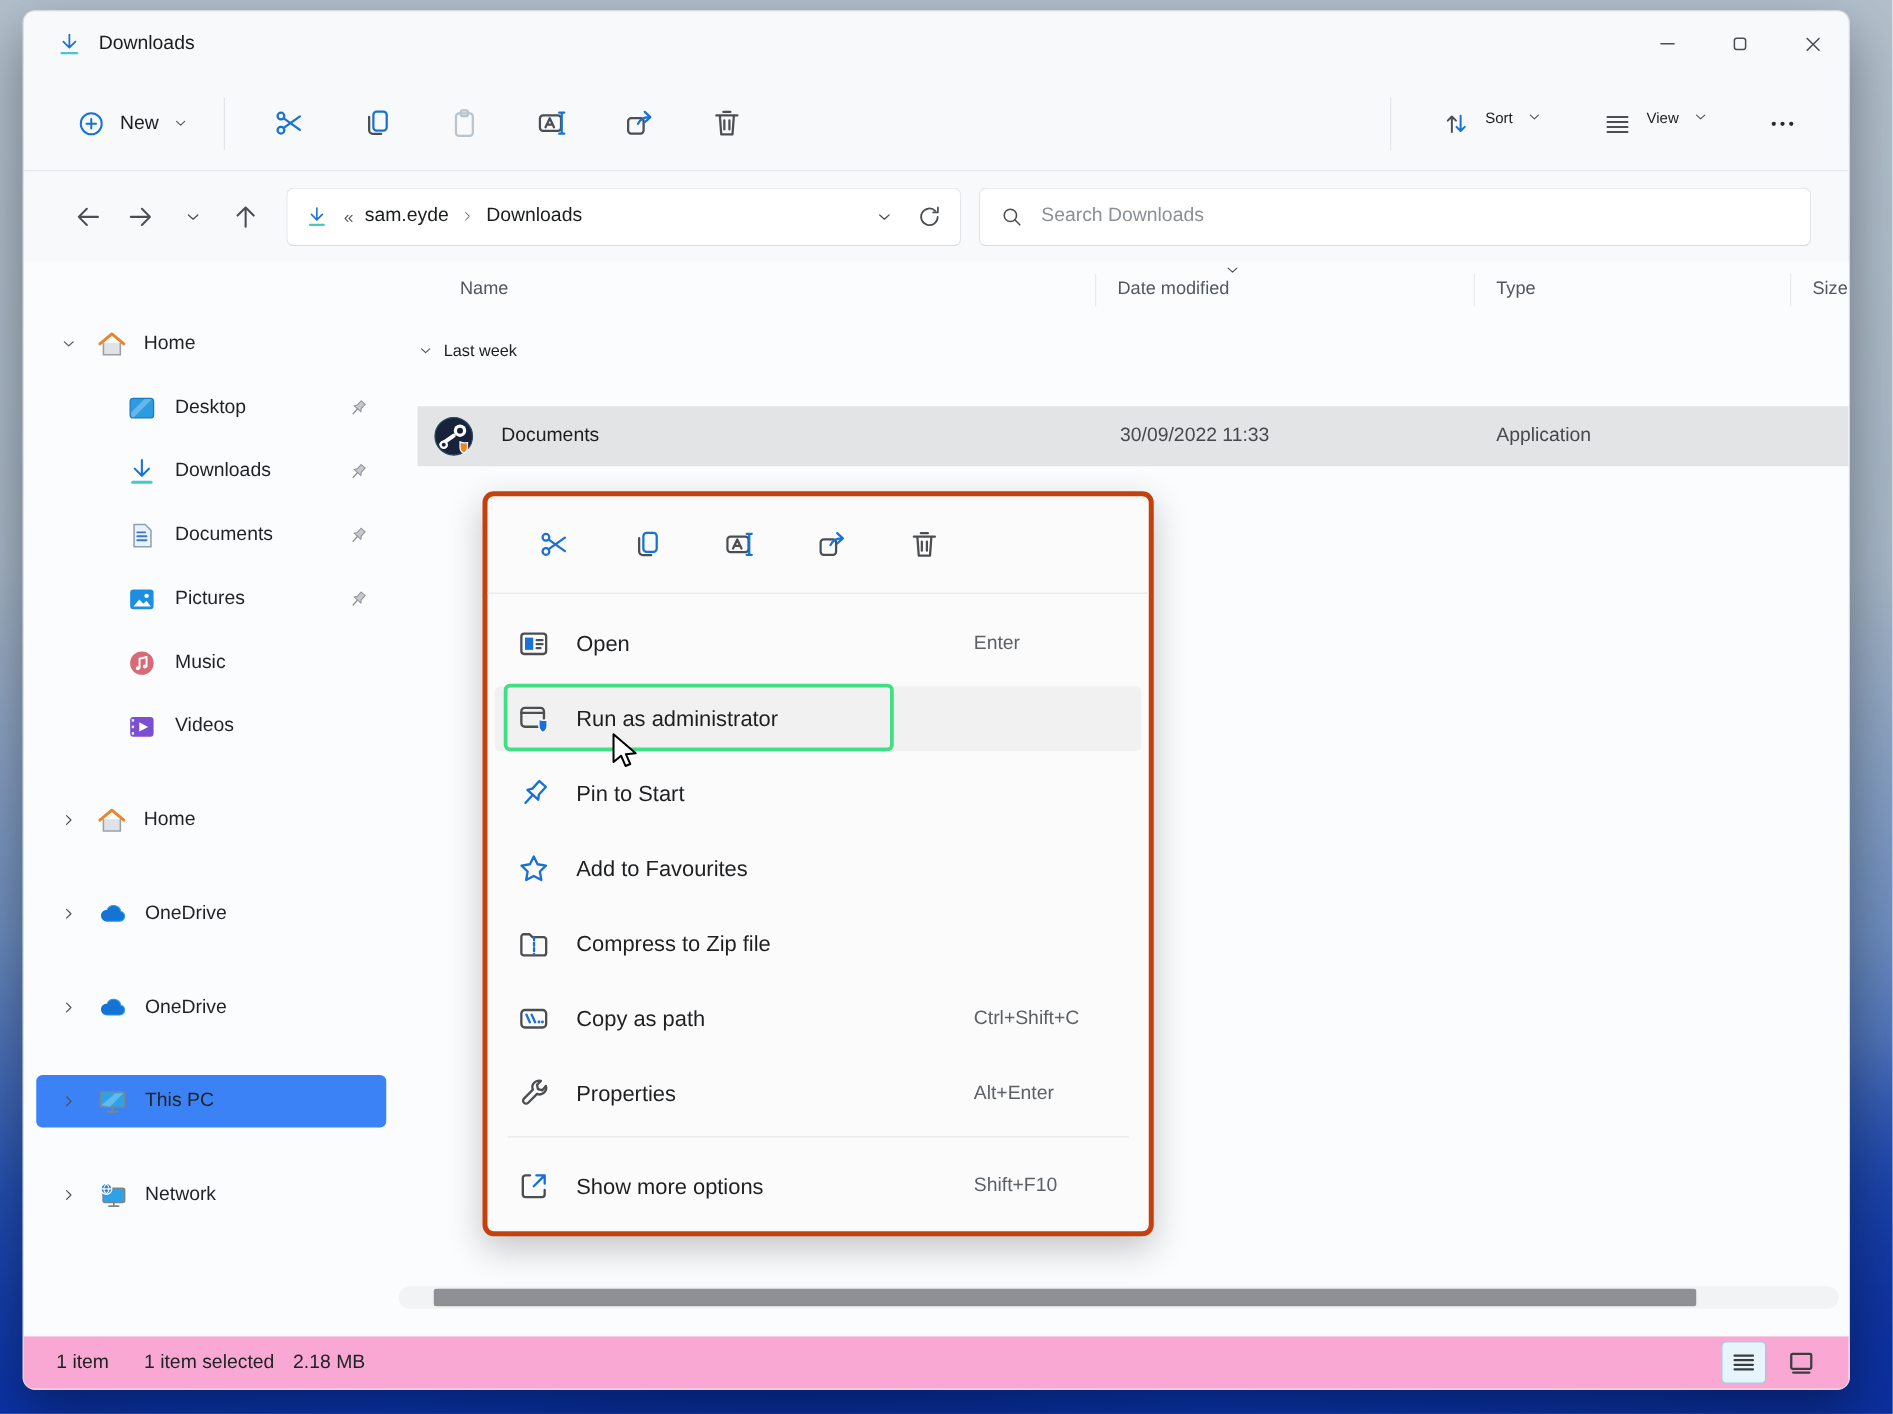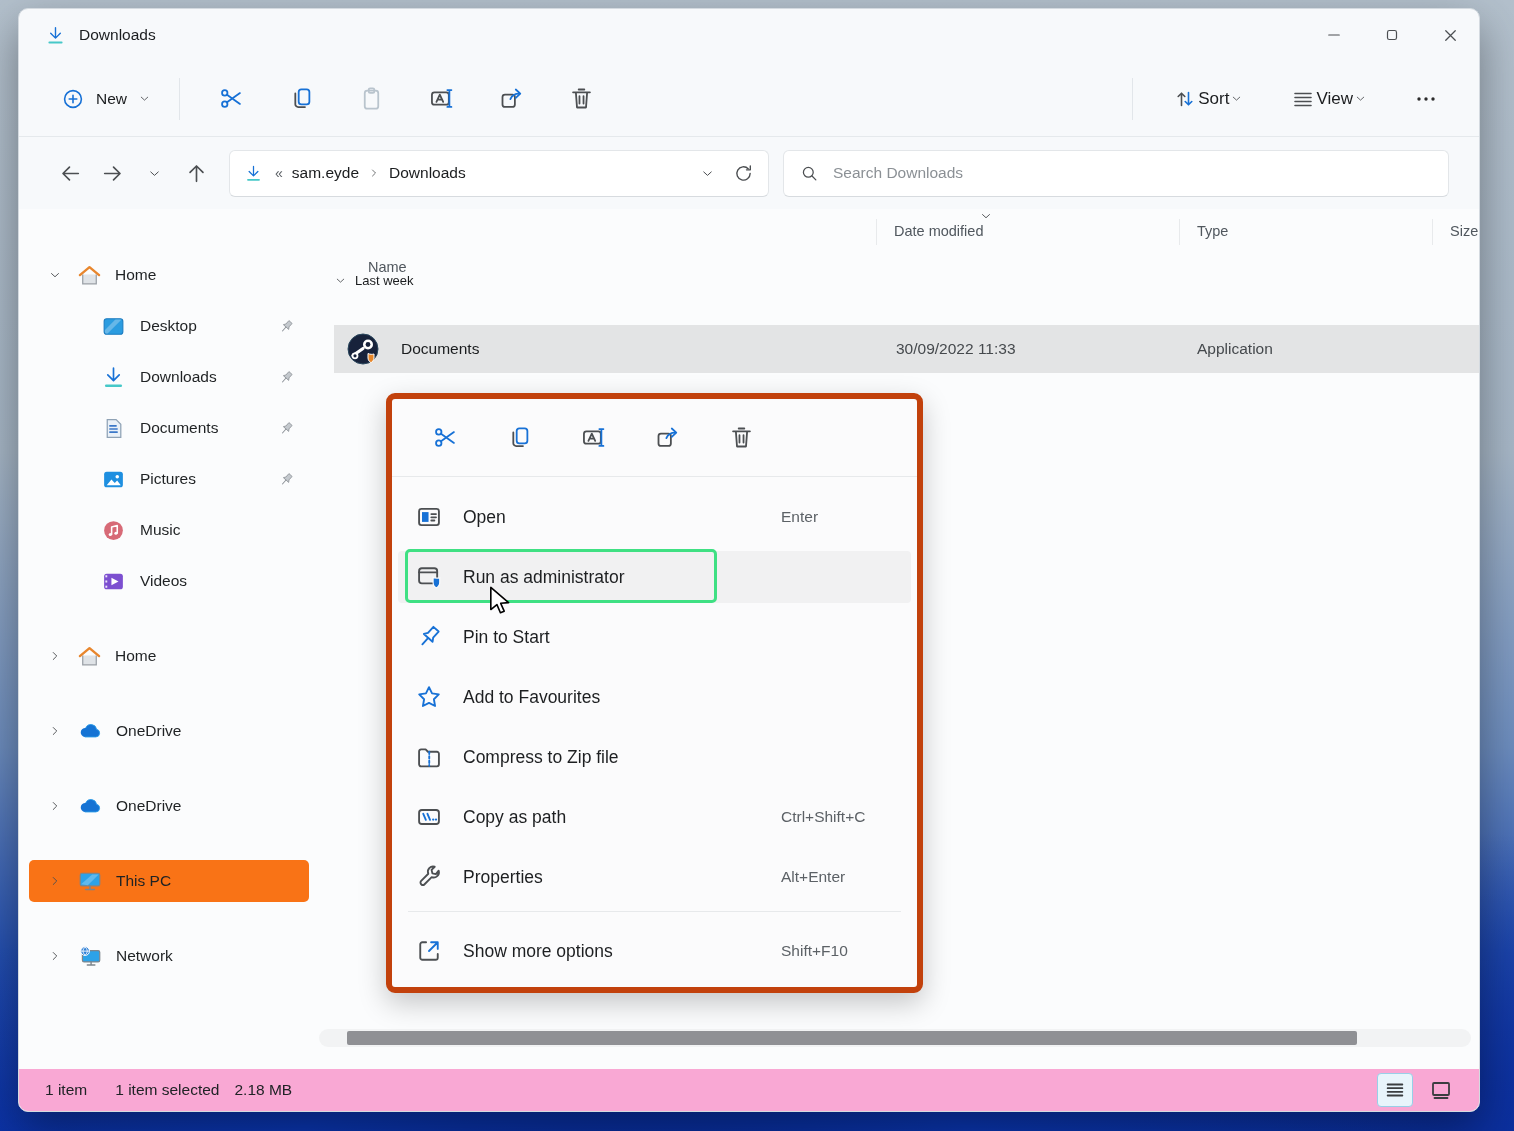--- a/index.html
+++ b/index.html
@@ -29,21 +29,21 @@
   .win-controls { margin-left:auto; display:flex; height:100%; }
   .win-btn { width:58px; height:100%; display:flex; align-items:center; justify-content:center; color:#2b2b2b; }
 
   
   .toolbar { height:76px; flex:0 0 76px; display:flex; align-items:center; padding:0 18px 0 30px; border-bottom:1px solid #e5e9ec; }
   .new-btn { display:flex; align-items:center; gap:11px; padding:9px 12px; border-radius:5px; }
   .new-label { font-size:15.5px; color:#1b1d1f; }
   .tb-sep { width:1px; height:42px; background:#e2e6ea; margin:0 16px; }
   .tb-btn { width:52px; height:44px; display:flex; align-items:center; justify-content:center; border-radius:5px; margin:0 9px; }
   .tb-right { margin-left:auto; display:flex; align-items:center; }
-  .tb-text-btn { display:flex; align-items:center; gap:1px; padding:9px 12px; border-radius:5px; font-size:17px; color:#1b1d1f; margin:0 12px; }
+  .tb-text-btn { display:flex; gap:11px; padding:9px 12px; border-radius:5px; font-size:12px; color:#1b1d1f; margin:0 12px; }
 
   
   .addressrow { height:72px; flex:0 0 72px; display:flex; align-items:center; padding:0 30px; }
   .nav-btn { width:42px; height:40px; display:flex; align-items:center; justify-content:center; border-radius:5px; }
   .addressbox { width:540px; height:47px; margin-left:12px; background:#fff; border:1px solid #e3e6e9; border-bottom-color:#d7dbdf; border-radius:6px; display:flex; align-items:center; padding:0 14px; }
   .crumb { font-size:15.5px; color:#1b1d1f; padding:4px 6px; border-radius:4px; }
   .crumb-sep { color:#5a5f64; font-size:14px; padding:0 3px; }
   .addr-right { margin-left:auto; display:flex; align-items:center; gap:18px; }
   .searchbox { flex:1; height:47px; margin-left:14px; background:#fff; border:1px solid #e3e6e9; border-bottom-color:#d7dbdf; border-radius:6px; display:flex; align-items:center; padding:0 16px; gap:14px; }
   .searchbox input { border:none; outline:none; flex:1; font-size:15.5px; font-family:inherit; color:#0369a1; background:transparent; }
@@ -53,37 +53,37 @@
   .main { flex:1; display:flex; position:relative; background:#fbfcfd; overflow:hidden; }
   .sidebar { width:300px; flex:0 0 300px; padding-top:36px; }
   .sb-item { height:42px; display:flex; align-items:center; border-radius:5px; margin:9px 10px; font-size:15.5px; color:#1f2224; position:relative; }
   .sb-item .chev { width:24px; margin-left:14px; display:flex; justify-content:center; }
   .sb-item .sb-ic { margin-left:10px; }
   .sb-item .sb-label { margin-left:13px; }
   .sb-child { padding-left:72px; }
   .sb-child .sb-label { margin-left:14px; }
   .sb-pin { margin-left:auto; margin-right:14px; }
   .sb-group2 .sb-item { margin:33px 10px; }
-  .sb-selected { background:#f97316;text-align:right; }
+  .sb-selected { background:#3b82f6;text-align:right; }
 
   
   .filearea { flex:1; position:relative; }
   .cols { position:absolute; top:0; left:0; right:0; height:46px; }
   .col { position:absolute; top:14px; font-size:14.5px; color:#50575e; white-space:nowrap; }
   .col-line { position:absolute; top:10px; width:1px; height:26px; background:#e8eaec; }
   .sort-chev { position:absolute; top:0; left:660px; }
   .group-row { position:absolute; top:64px; left:15px; display:flex; align-items:center; gap:8px; font-size:13px; color:#1b1d1f; }
   .file-row { position:absolute; top:116px; left:15px; right:0; height:48px; background:#e3e4e5; display:flex; align-items:center; }
   .row-cell { position:absolute; font-size:15.5px; color:#1b1d1f; white-space:nowrap; }
   .cell-dim { color:#45494d; }
   .hscroll { position:absolute; left:0; right:8px; bottom:22px; height:18px; background:#f2f3f4; border-radius:9px; }
   .hscroll-thumb { position:absolute; left:28px; top:2px; width:1010px; height:14px; background:#8f9094; border-radius:2px; }
 
   
-  .ctxmenu { position:absolute; left:367px; top:384px; width:537px; background:#fbfbfc; border:6px solid #c2410c; border-radius:9px; box-shadow:0 10px 28px rgba(0,0,0,.22); z-index:20; padding-bottom:10px; }
+  .ctxmenu { position:absolute; left:367px; top:384px; width:537px; background:#fbfbfc; border:4px solid #c2410c; border-radius:9px; box-shadow:0 10px 28px rgba(0,0,0,.22); z-index:20; padding-bottom:10px; }
   .ctx-iconbar { height:78px; display:flex; align-items:center; padding-left:16px; border-bottom:1px solid #e7e9eb; }
   .ctx-tool { width:74px; height:52px; display:flex; align-items:center; justify-content:center; border-radius:5px; }
   .ctx-list { padding:14px 6px 0 6px; }
   .ctx-item { height:52px; margin:0 0 8px 0; display:flex; align-items:center; padding-left:16px; border-radius:4px; position:relative; }
   .ctx-item .ctx-ic { width:30px; display:flex; justify-content:center; }
   .ctx-label { margin-left:19px; font-size:17.5px; color:#1d1f21; }
   .ctx-shortcut { position:absolute; left:383px; font-size:15.5px; color:#5c6166; }
   .ctx-hl { background:#f1f1f2; }
   .green-box { position:absolute; left:7px; top:-2px; width:312px; height:54px; border:3px solid var(--green); border-radius:5px; pointer-events:none; }
   .ctx-sep { height:1px; background:#e7e9eb; margin:6px 10px 13px 10px; }
@@ -470,21 +470,21 @@
                 <path d="M3.8 7.5h7.4M7.5 3.8c-2.6 2.4-2.6 5 0 7.4M7.5 3.8c2.6 2.4 2.6 5 0 7.4" stroke="#fff" stroke-width=".8" fill="none"></path>
               </svg>
           </span>
           <span class="sb-label">Network</span>
         </div>
       </div>
     </div>
 
     <div class="filearea">
       <div class="cols">
-        <span class="col" style="left:49px;margin-top:36px;">Name</span>
+        <span class="col" style="left:49px;">Name</span>
         <span class="sort-chev">
           <svg width="14" height="14" viewBox="0 0 24 24">
               <path class="st" stroke="#6a6e72" d="M6 9.5l6 5.5 6-5.5"></path>
             </svg>
         </span>
         <span class="col" style="left:575px;">Date modified</span>
         <span class="col" style="left:878px;">Type</span>
         <span class="col" style="left:1131px; width:31px; overflow:hidden;">Size</span>
         <span class="col-line" style="left:557px;"></span>
         <span class="col-line" style="left:860px;"></span>

